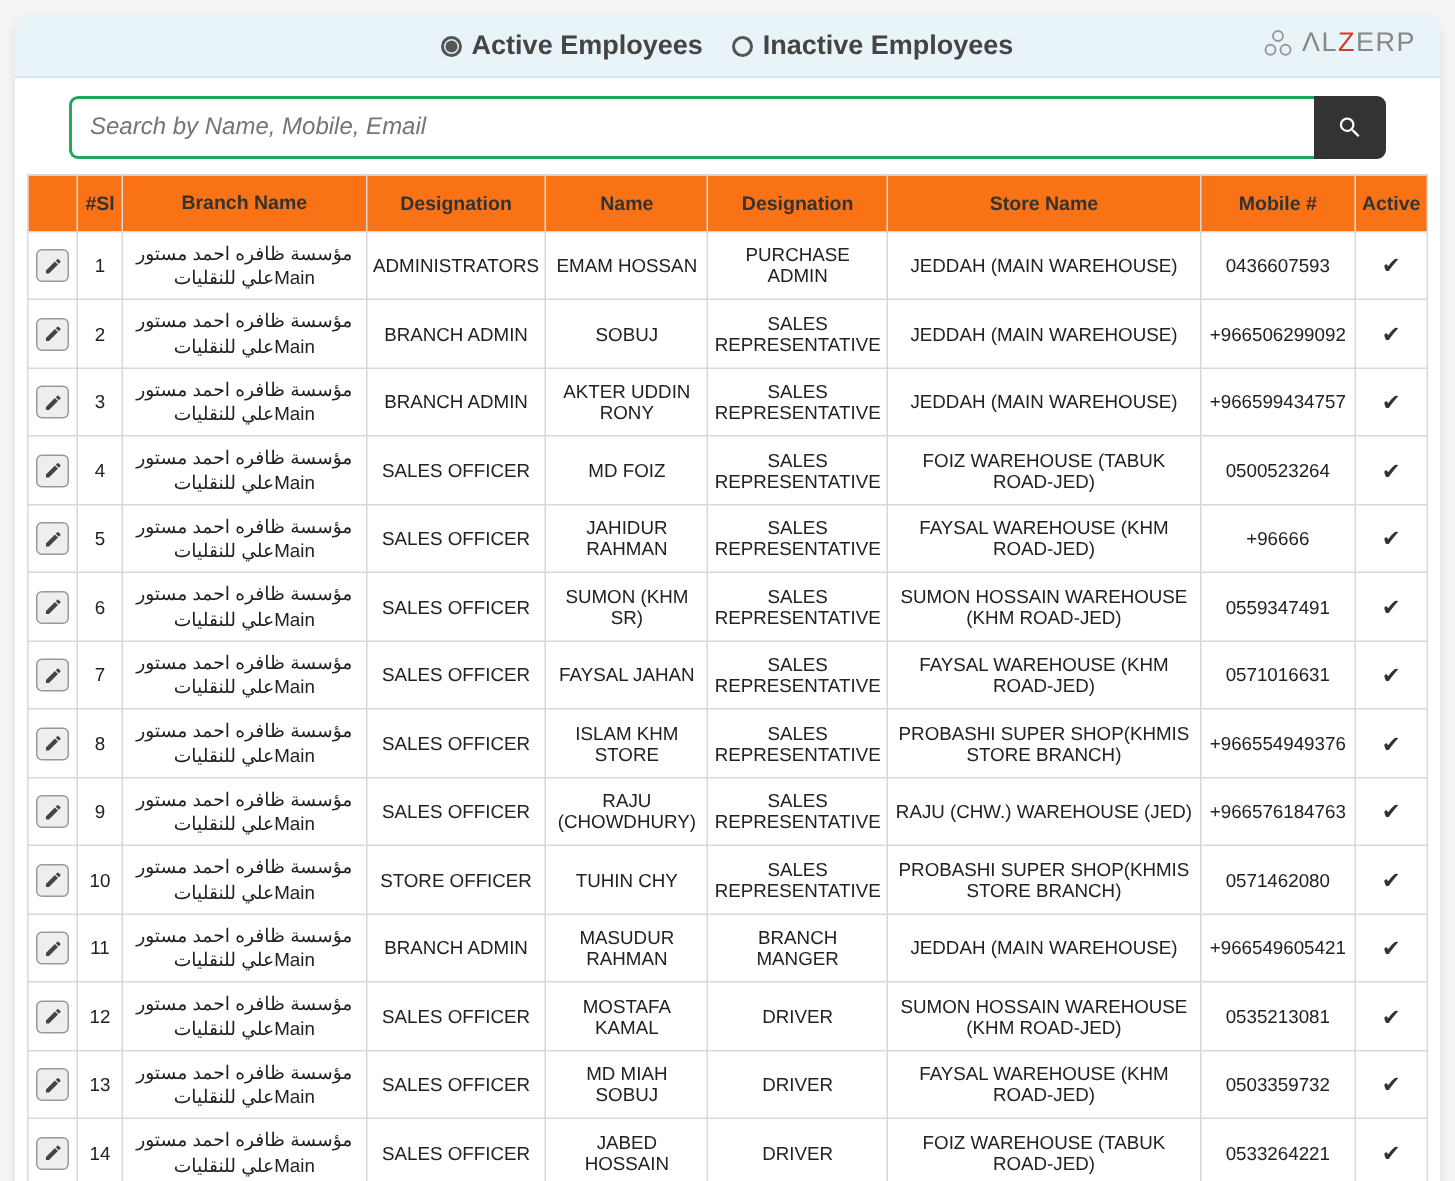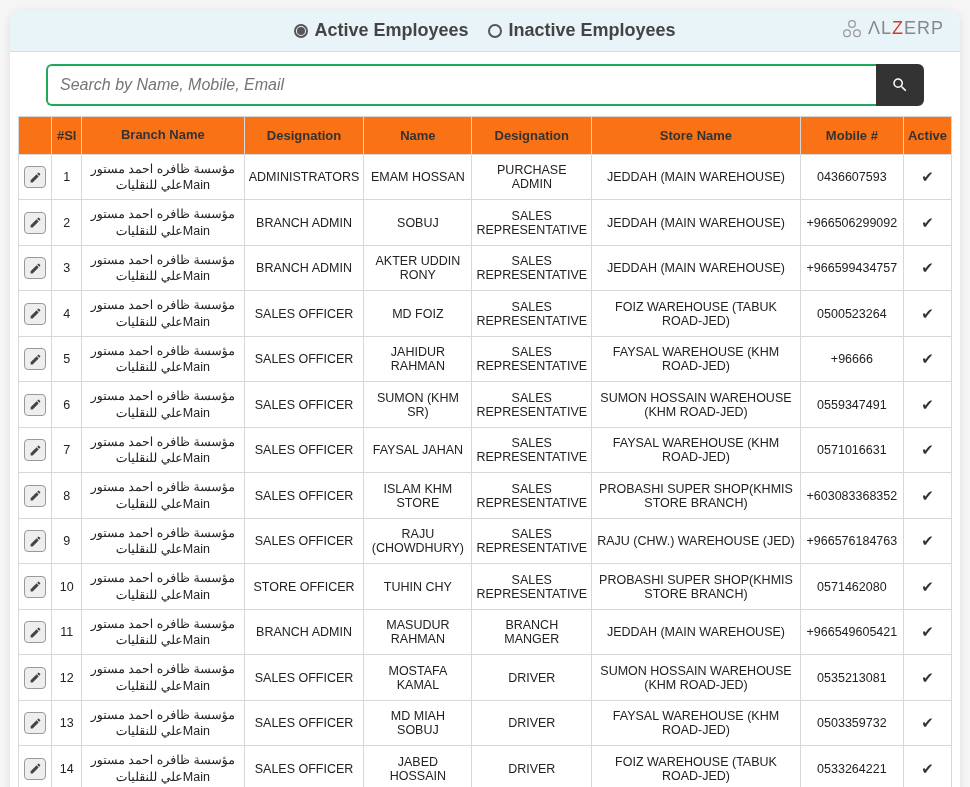--- a/index.html
+++ b/index.html
@@ -198,21 +198,21 @@
                 <svg viewBox="0 0 24 24">
                   <path d="M3 17.25V21h3.75L17.81 9.94l-3.75-3.75L3 17.25zM20.71 7.04a1 1 0 000-1.41l-2.34-2.34a1 1 0 00-1.41 0l-1.83 1.83 3.75 3.75 1.83-1.83z"></path>
                 </svg>
               </span></td>
             <td class="si-cell">8</td>
             <td class="branch-cell">مؤسسة ظافره احمد مستور علي للنقلياتMain</td>
             <td class="dept-cell">SALES OFFICER</td>
             <td class="name-cell">ISLAM KHM STORE</td>
             <td class="desig-cell">SALES REPRESENTATIVE</td>
             <td class="store-cell">PROBASHI SUPER SHOP(KHMIS STORE BRANCH)</td>
-            <td class="mobile-cell">+603083368352</td>
+            <td class="mobile-cell">+966554949376</td>
             <td class="active-cell"><span class="check">✔</span></td>
           </tr>
           <tr>
             <td class="edit-cell"><span class="edit-btn">
                 <svg viewBox="0 0 24 24">
                   <path d="M3 17.25V21h3.75L17.81 9.94l-3.75-3.75L3 17.25zM20.71 7.04a1 1 0 000-1.41l-2.34-2.34a1 1 0 00-1.41 0l-1.83 1.83 3.75 3.75 1.83-1.83z"></path>
                 </svg>
               </span></td>
             <td class="si-cell">9</td>
             <td class="branch-cell">مؤسسة ظافره احمد مستور علي للنقلياتMain</td>

